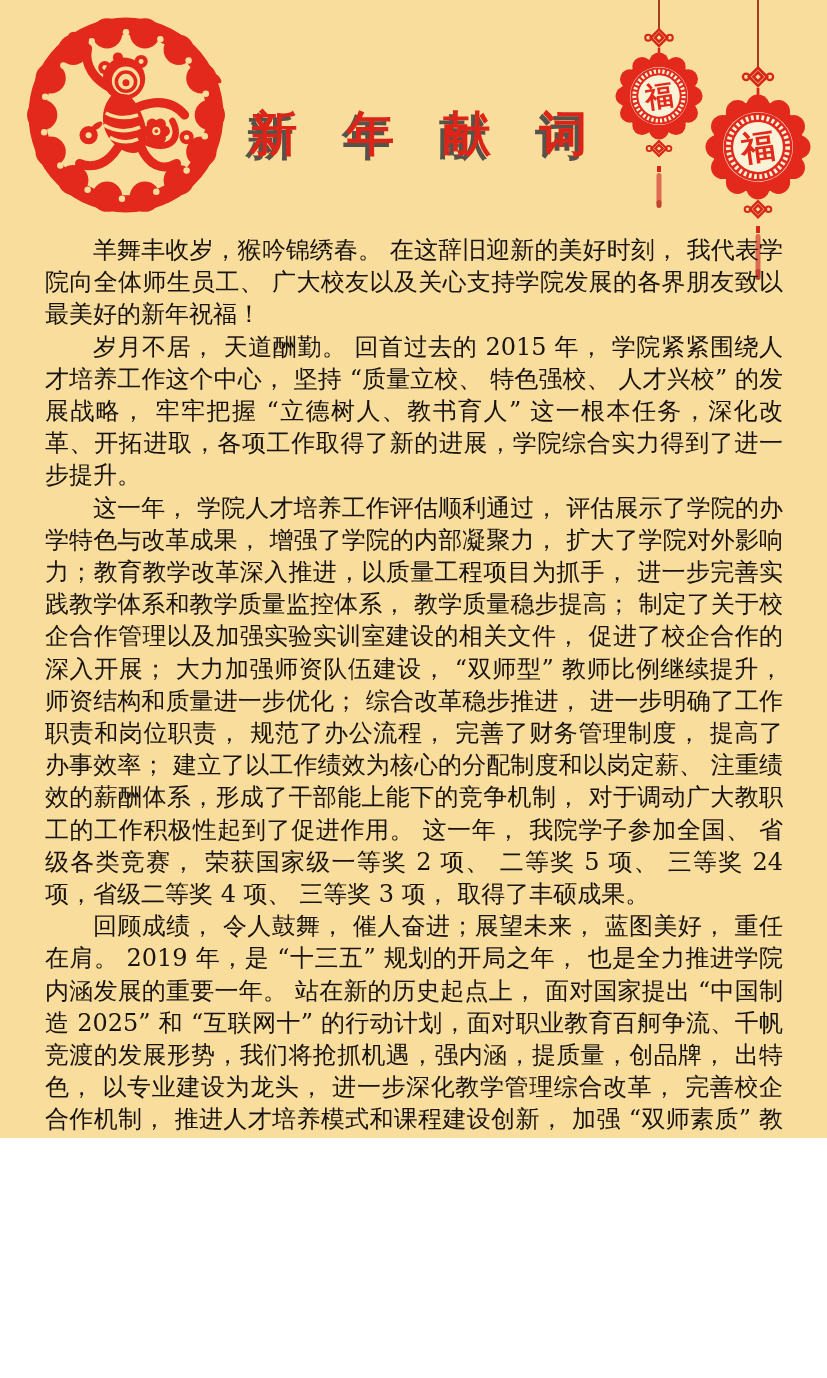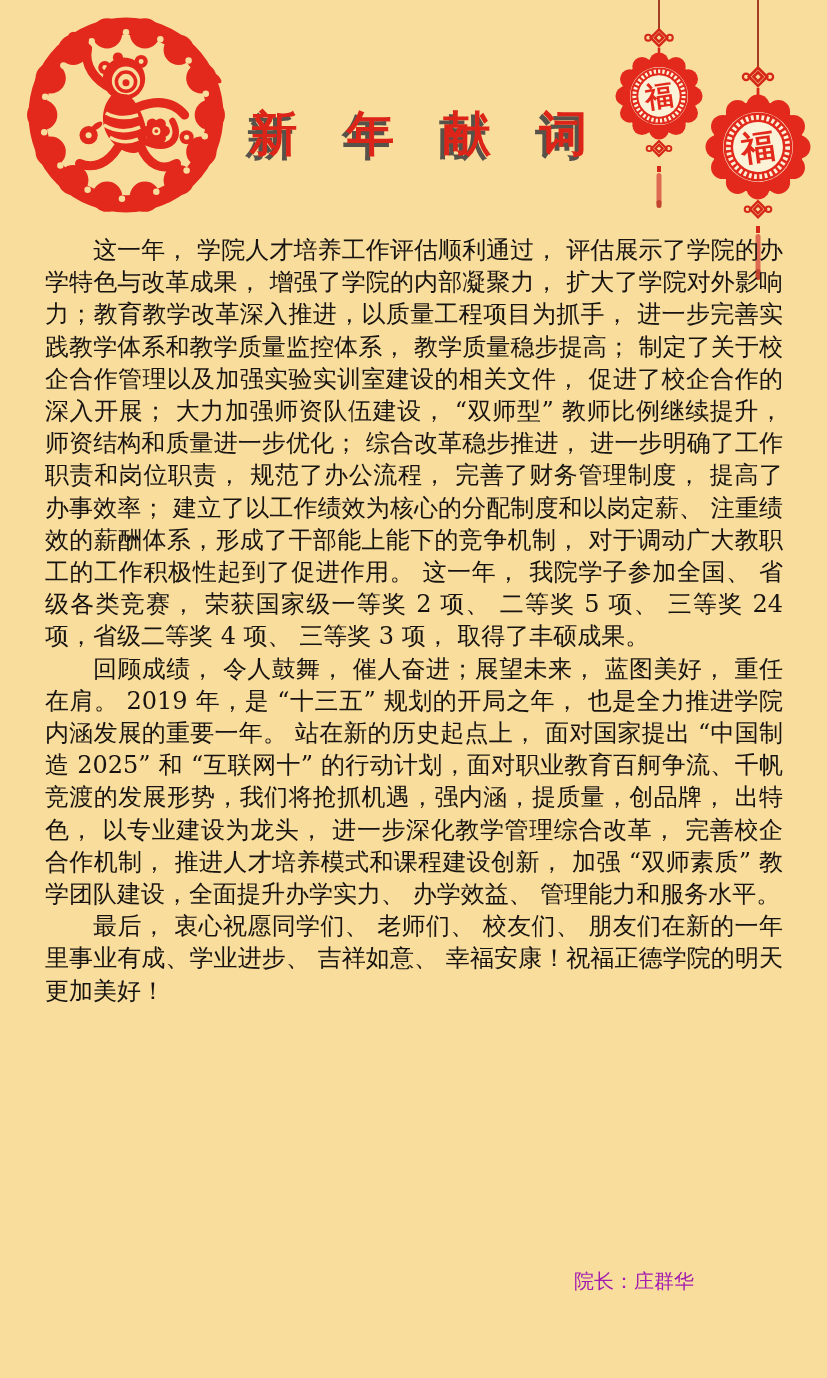--- a/index.html
+++ b/index.html
@@ -1,18 +1,18 @@
 <!DOCTYPE html>
 <html><head>
 <meta charset="utf-8">
 <style>
   html,body{margin:0;padding:0;}
   .page{
     position:relative;
-    width:827px;height:1378px;
+    width:827px;height:1138px;
     background:#f9dd9c;
     overflow:hidden;
     font-family:"DejaVu Serif", serif;
   }
   
   .papercut{position:absolute;left:25px;top:14px;width:202px;height:202px;}
   .title{
     position:absolute;left:0;top:102px;width:827px;
     text-align:center;padding-left:26px;box-sizing:border-box;
     font-size:48px;font-weight:bold;letter-spacing:16px;
@@ -253,20 +253,22 @@
     <div class="tassel">
       <svg viewBox="0 0 12 58" width="12" height="58">
         <rect x="4" y="0" width="4" height="7" fill="#d6281a"></rect>
         <rect x="3.5" y="8" width="5" height="40" rx="2.5" fill="#df6a52"></rect>
         <rect x="3.5" y="43" width="5" height="11" rx="2.5" fill="#c1452e"></rect>
       </svg>
     </div>
   </div>
 
   <div class="body-text">
+    <p>羊舞丰收岁，猴吟锦绣春。 在这辞旧迎新的美好时刻， 我代表学院向全体师生员工、 广大校友以及关心支持学院发展的各界朋友致以最美好的新年祝福！</p>
+    <p>岁月不居， 天道酬勤。 回首过去的 2015 年， 学院紧紧围绕人才培养工作这个中心， 坚持 “质量立校、 特色强校、 人才兴校” 的发展战略， 牢牢把握 “立德树人、教书育人” 这一根本任务，深化改革、开拓进取，各项工作取得了新的进展，学院综合实力得到了进一步提升。</p>
     <p>这一年， 学院人才培养工作评估顺利通过， 评估展示了学院的办学特色与改革成果， 增强了学院的内部凝聚力， 扩大了学院对外影响力；教育教学改革深入推进，以质量工程项目为抓手， 进一步完善实践教学体系和教学质量监控体系， 教学质量稳步提高； 制定了关于校企合作管理以及加强实验实训室建设的相关文件， 促进了校企合作的深入开展； 大力加强师资队伍建设， “双师型” 教师比例继续提升，师资结构和质量进一步优化； 综合改革稳步推进， 进一步明确了工作职责和岗位职责， 规范了办公流程， 完善了财务管理制度， 提高了办事效率； 建立了以工作绩效为核心的分配制度和以岗定薪、 注重绩效的薪酬体系，形成了干部能上能下的竞争机制， 对于调动广大教职工的工作积极性起到了促进作用。 这一年， 我院学子参加全国、 省级各类竞赛， 荣获国家级一等奖 2 项、 二等奖 5 项、 三等奖 24 项，省级二等奖 4 项、 三等奖 3 项， 取得了丰硕成果。</p>
     <p>回顾成绩， 令人鼓舞， 催人奋进；展望未来， 蓝图美好， 重任在肩。 2019 年，是 “十三五” 规划的开局之年， 也是全力推进学院内涵发展的重要一年。 站在新的历史起点上， 面对国家提出 “中国制造 2025” 和 “互联网十” 的行动计划，面对职业教育百舸争流、千帆竞渡的发展形势，我们将抢抓机遇，强内涵，提质量，创品牌， 出特色， 以专业建设为龙头， 进一步深化教学管理综合改革， 完善校企合作机制， 推进人才培养模式和课程建设创新， 加强 “双师素质” 教学团队建设，全面提升办学实力、 办学效益、 管理能力和服务水平。</p>
     <p>最后， 衷心祝愿同学们、 老师们、 校友们、 朋友们在新的一年里事业有成、学业进步、 吉祥如意、 幸福安康！祝福正德学院的明天更加美好！</p>
   </div>
 
   <div class="signature">院长：庄群华</div>
 
 </div>
 
 </body></html>

